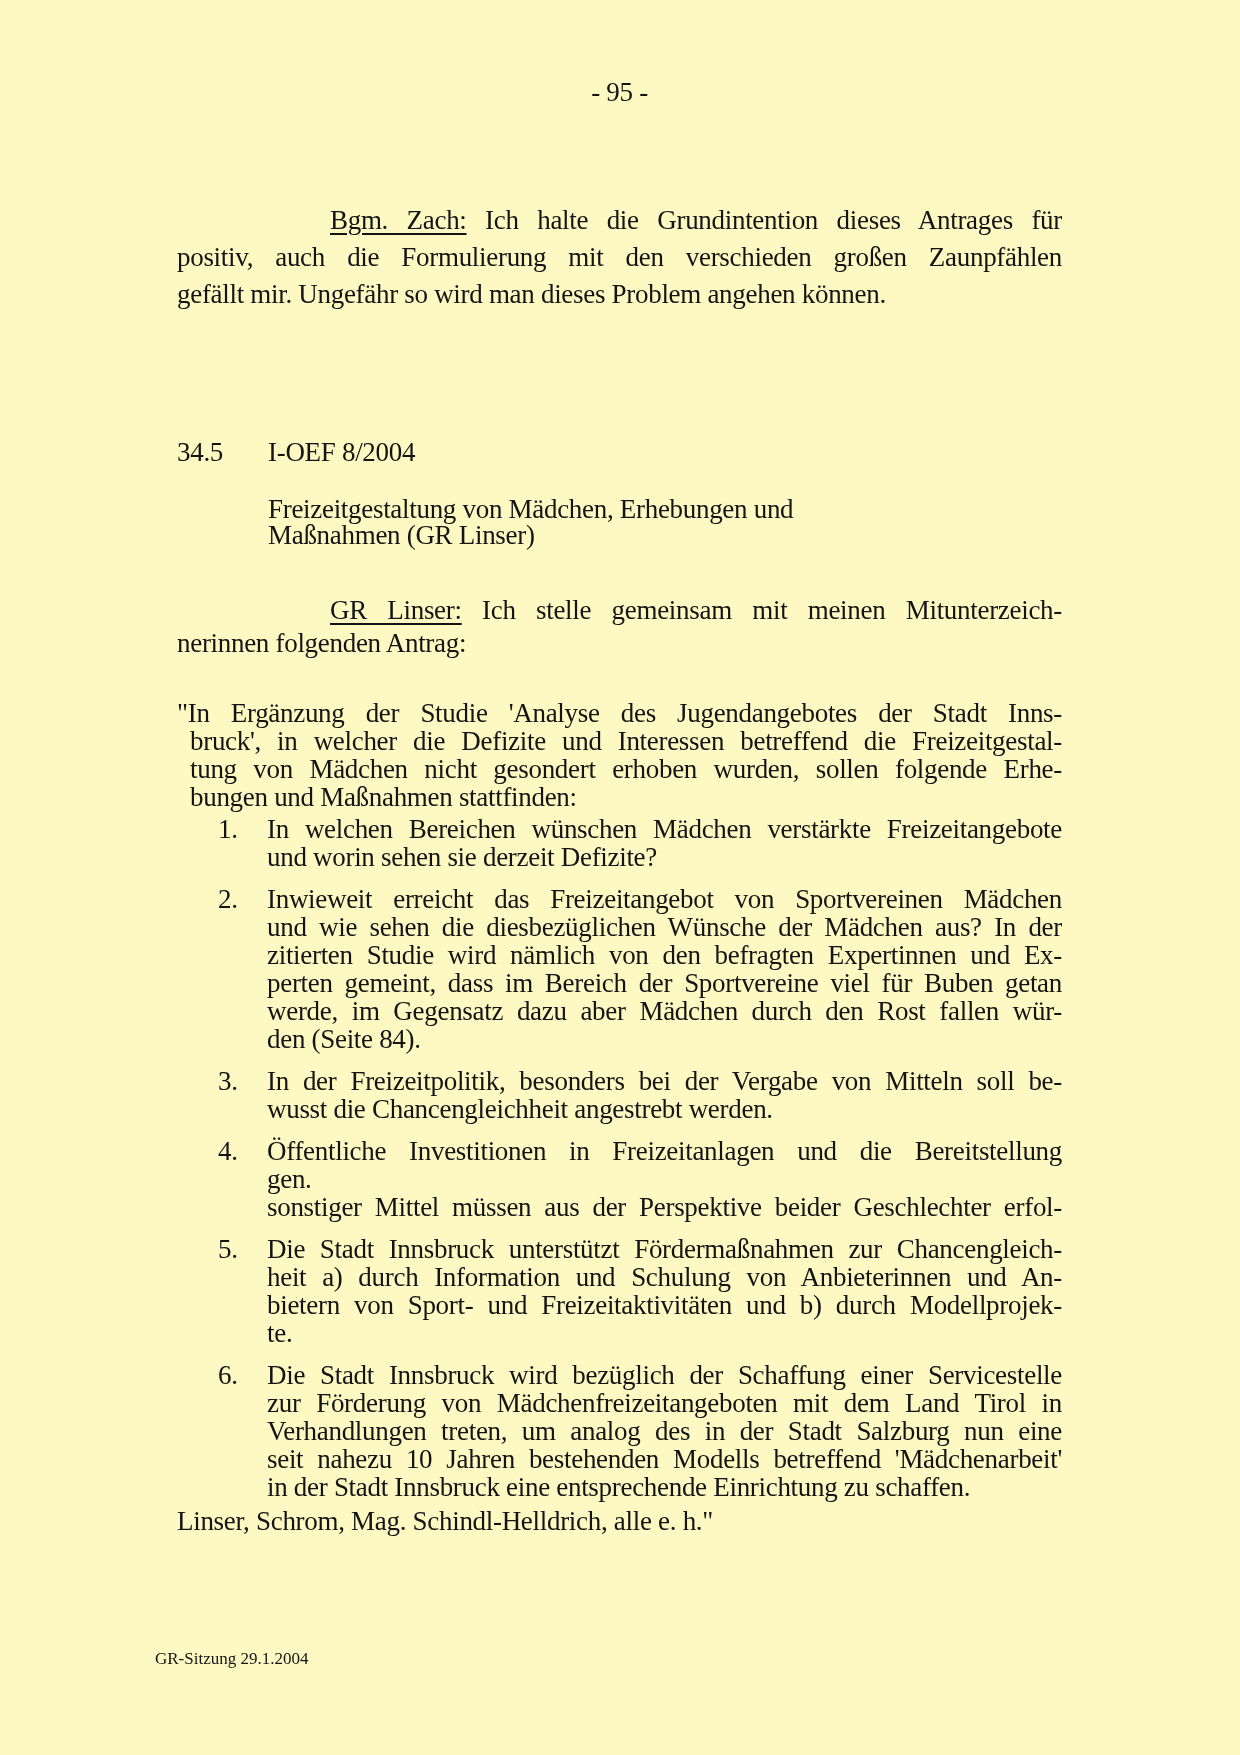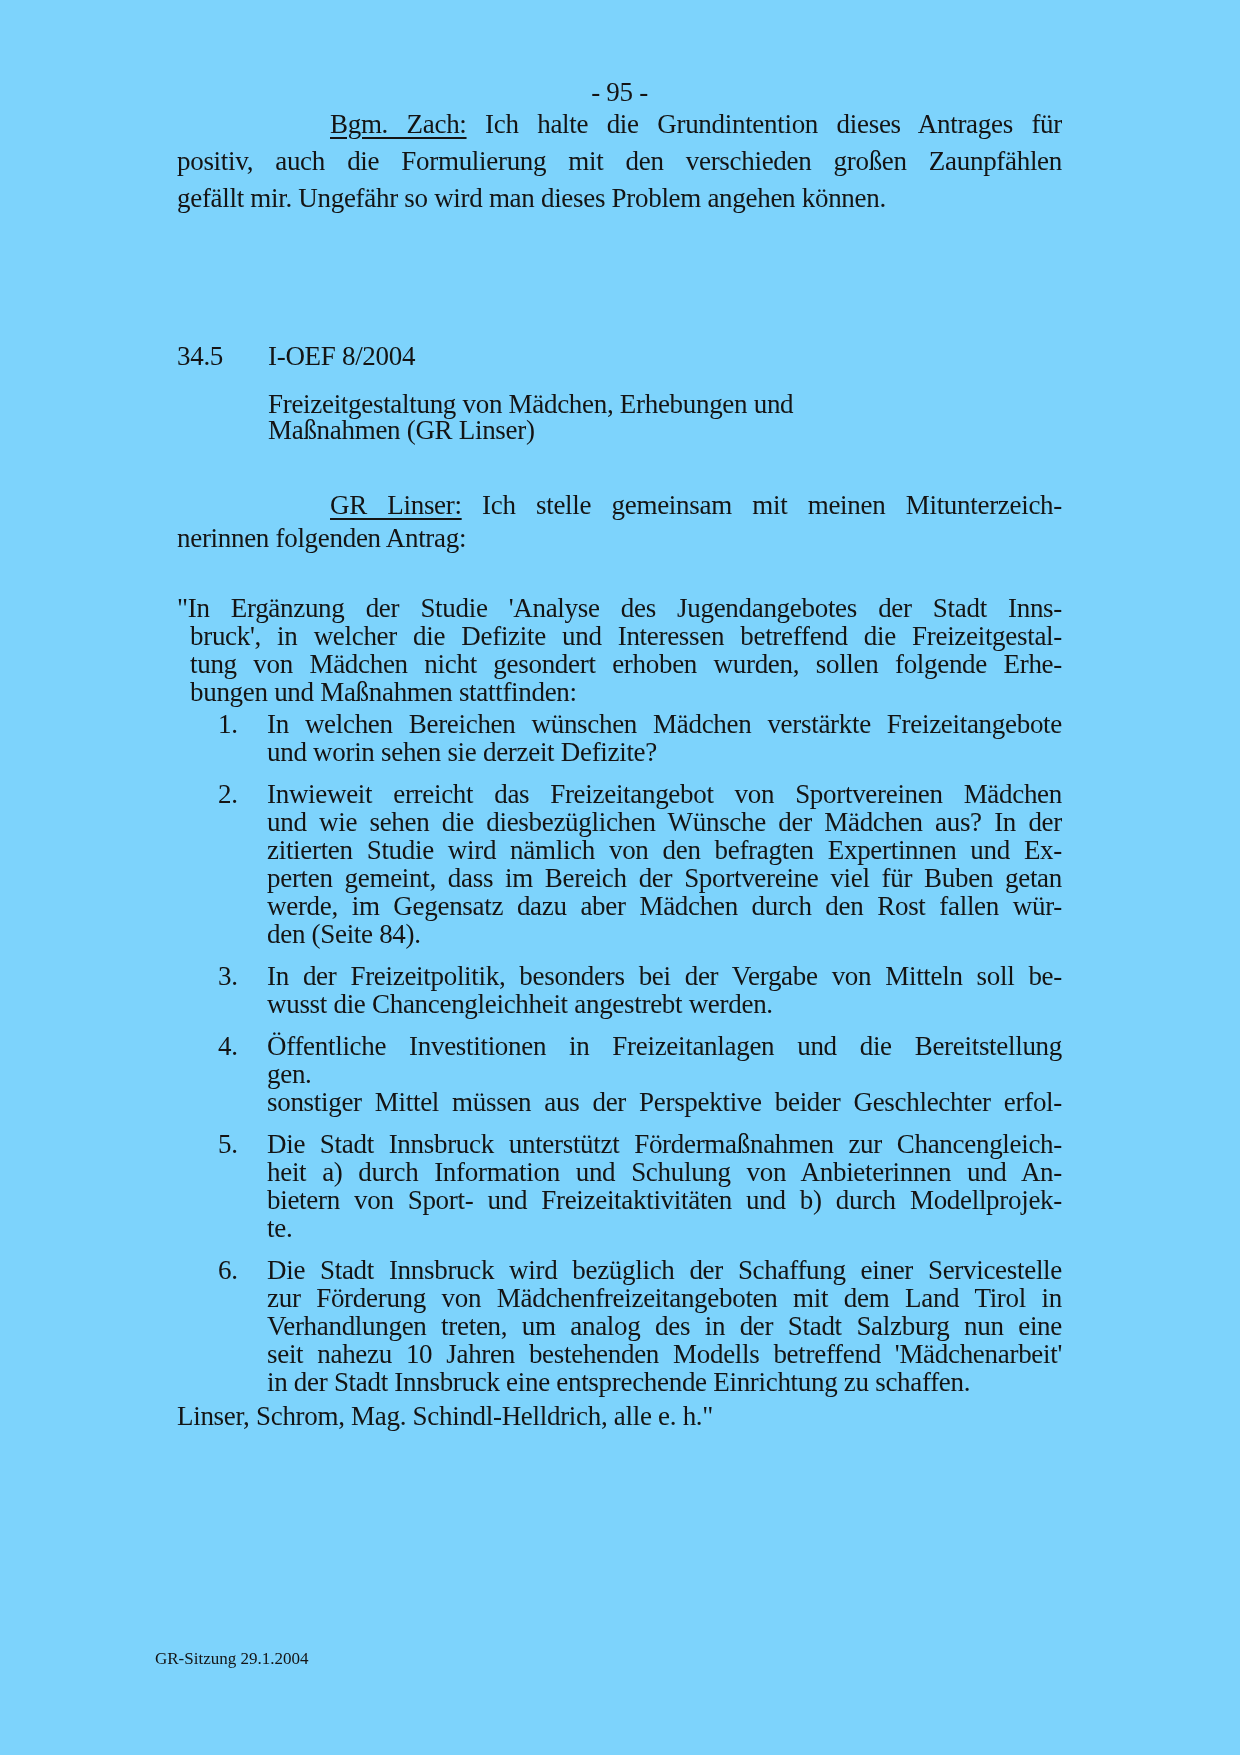--- a/index.html
+++ b/index.html
@@ -13,51 +13,51 @@
     overflow: hidden;
     font-family: "Liberation Serif", "DejaVu Serif", serif;
     color: #141414;
   }
   .page {
     position: relative;
     box-sizing: border-box;
     width: 1240px;
     height: 1755px;
     padding: 78px 178px 0 177px;
-    background: #7dd3fc;
+    background: #fef9c3;
     font-size: 27px;
     letter-spacing: -0.3px;
   }
   .tline {
     line-height: 28px;
     white-space: normal;
   }
   .jline {
     text-align: justify;
     text-align-last: justify;
   }
   .page-number {
     text-align: center;
     line-height: 28px;
   }
   
-  .speech-zach { }
+  .speech-zach { margin-top: 96px; }
   .speech-zach .tline { line-height: 37px; }
   .speech-linser { margin-top: 46px; }
   .speech-linser .tline { line-height: 33px; }
   .first-line { padding-left: 153px; }
   .speaker { text-decoration: underline; text-underline-offset: 4px; }
   
   .section-heading {
     margin-top: 124px;
     line-height: 30px;
   }
   .section-num { display: inline-block; width: 91px; }
   .section-title {
-    margin-top: 20px;
+    margin-top: 29px;
     margin-left: 91px;
   }
   .section-title .tline { line-height: 26px; }
   
   .motion-intro { margin-top: 39px; }
   .motion-intro .tline { line-height: 28px; padding-left: 13px; }
   .motion-intro .tline:first-child { padding-left: 0; }
   
   .motion-list { margin-top: 0; }
   .motion-item {

